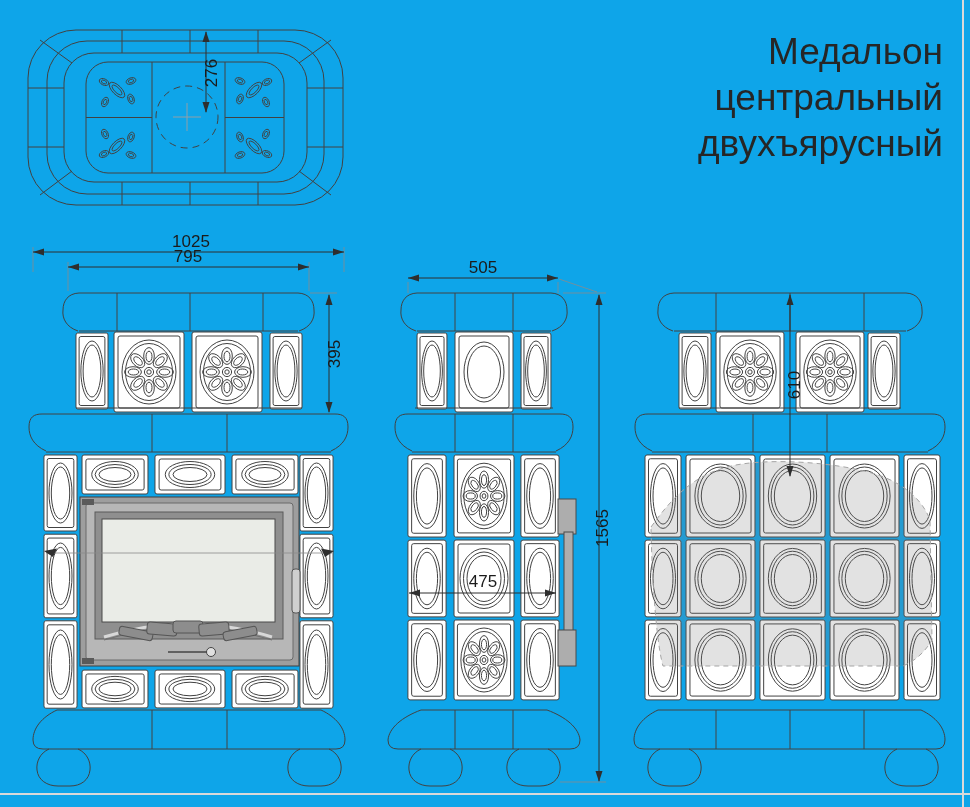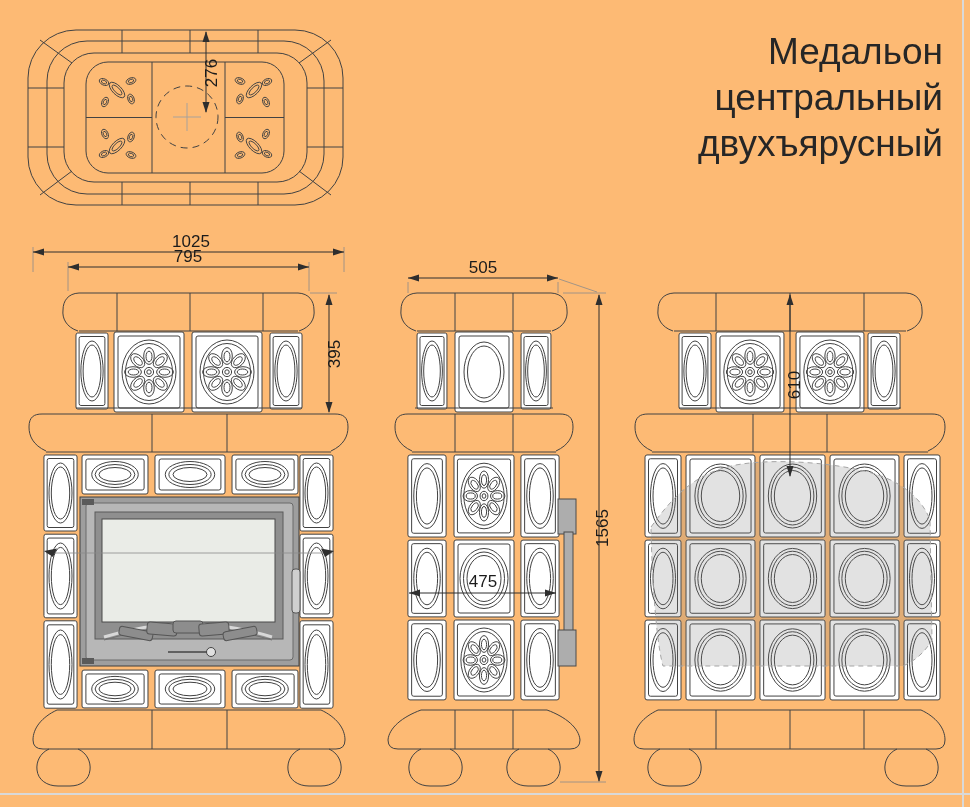--- a/index.html
+++ b/index.html
@@ -1,16 +1,16 @@
 <!DOCTYPE html>
 <html><head>
 <meta charset="utf-8">
 <style>
   html,body{margin:0;padding:0;background:#fff;}
-  #page{position:relative;width:970px;height:807px;background:#fdba74;overflow:hidden;}
+  #page{position:relative;width:970px;height:807px;background:#0ea5e9;overflow:hidden;}
   svg{display:block;}
   svg text{font-family:"Liberation Sans","DejaVu Sans",sans-serif;}
   .n{fill:none;stroke:#424242;stroke-width:1;vector-effect:non-scaling-stroke;}
   .t{fill:#ffffff;stroke:#424242;stroke-width:1;vector-effect:non-scaling-stroke;}
   .d{stroke:#2e2e2e;stroke-width:1;fill:none;}
   .x{stroke:#8a8a8a;stroke-width:0.8;fill:none;}
   .a{fill:#2e2e2e;stroke:none;}
   .dt{font-size:17px;fill:#1b1b1b;}
   .ttl{font-size:37px;fill:#262626;}
   .soft{stroke:#9f9f9f;stroke-width:0.9;fill:none;}

